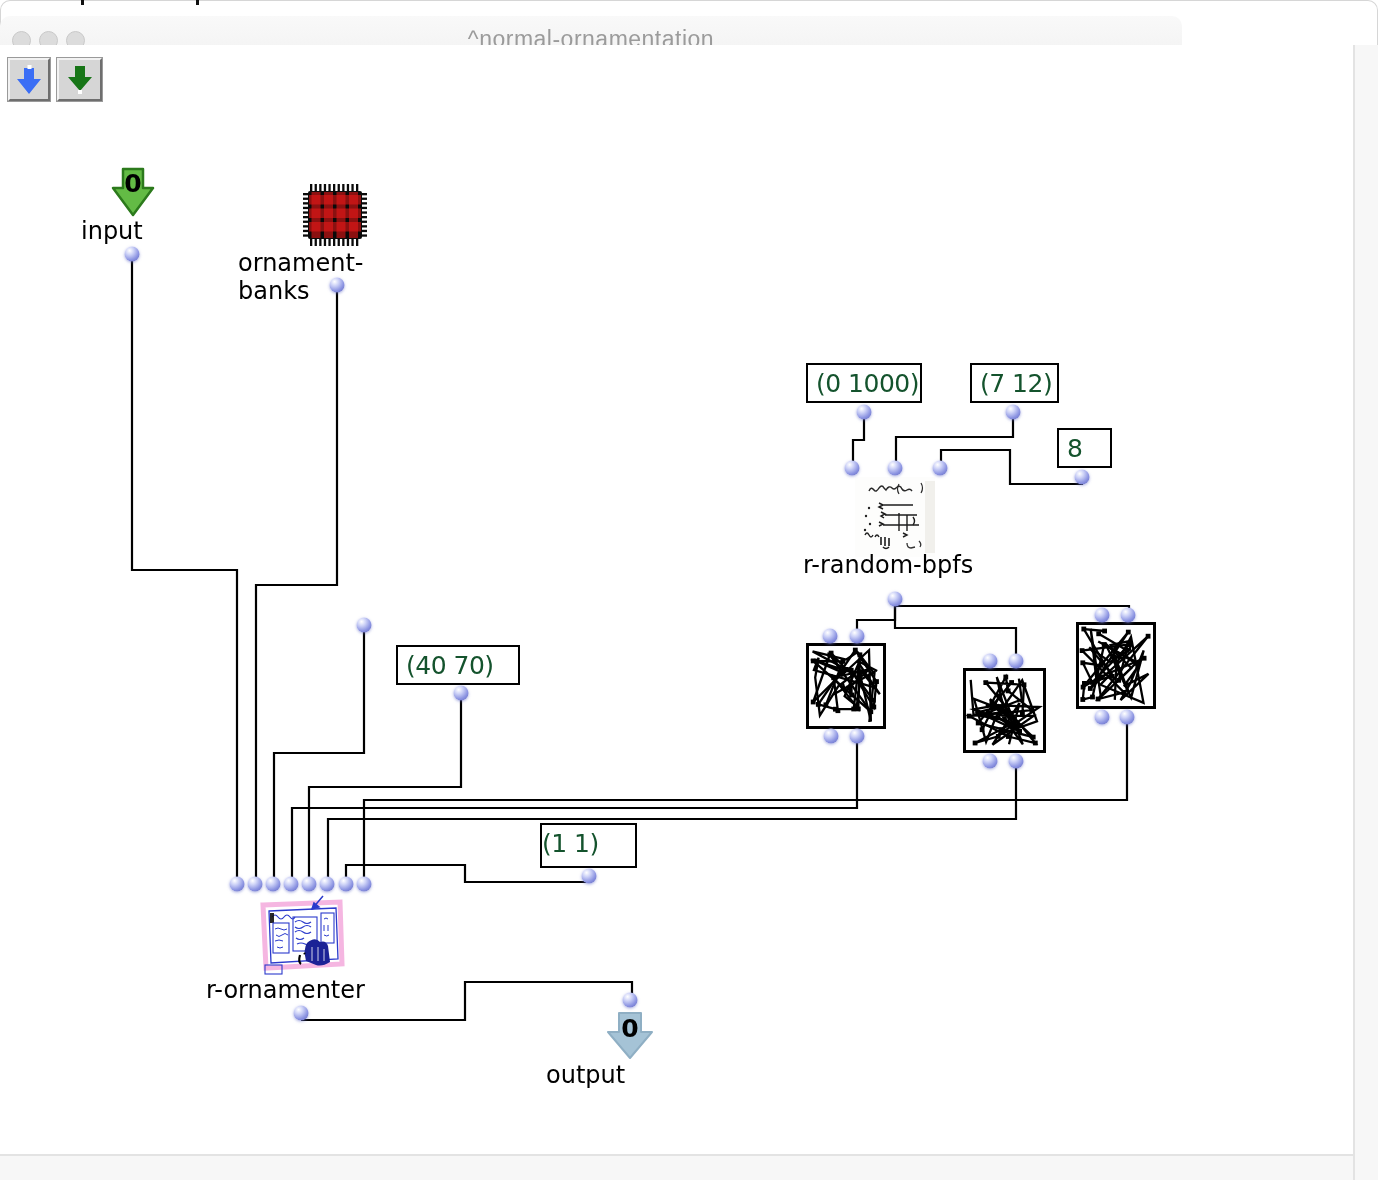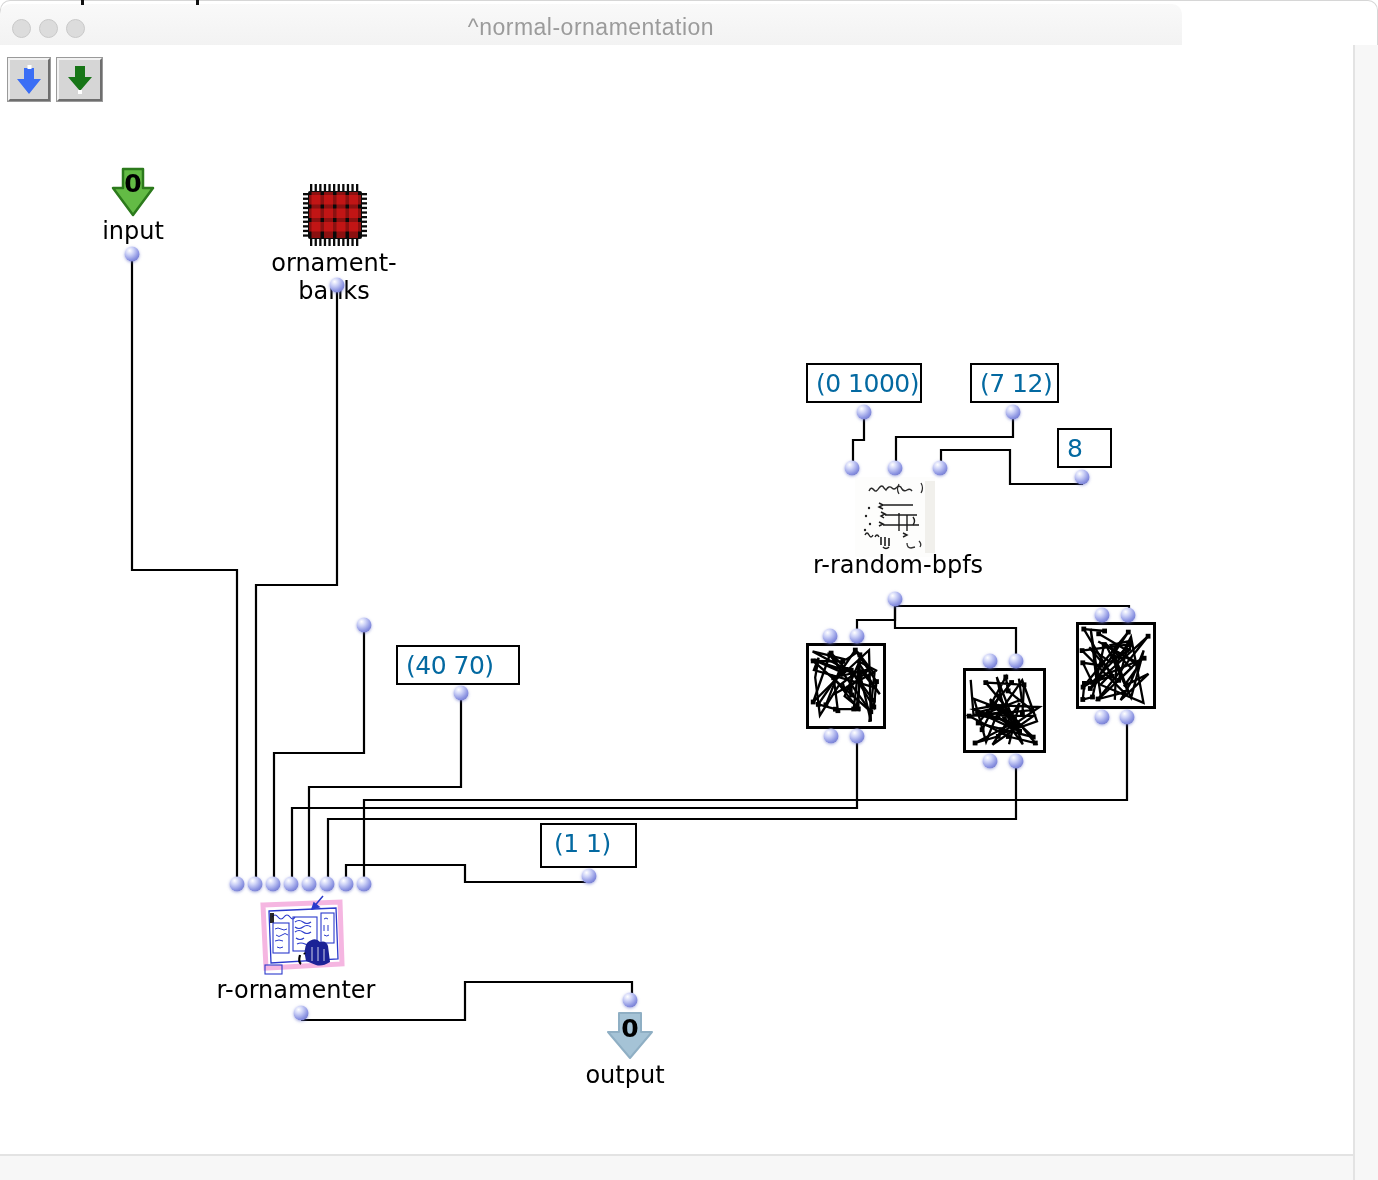--- a/index.html
+++ b/index.html
@@ -1,20 +1,20 @@
 <!DOCTYPE html>
 <html><head>
 <meta charset="utf-8">
 <style>
   html,body{margin:0;padding:0;background:#fff;}
   #window{position:relative;width:1378px;height:1180px;background:#fff;overflow:hidden;
           border-radius:10px 10px 0 0;font-family:"DejaVu Sans",sans-serif;
           box-shadow:inset 0 0 0 1px #d6d6d6;}
   
-  .titlebar{position:absolute;left:0;top:4px;width:1182px;height:45px;
+  .titlebar{position:absolute;left:0;top:16px;width:1182px;height:45px;
             background:linear-gradient(#f9f9f9,#f2f2f2);
             border-bottom:1px solid #d9d9d9;border-radius:10px 10px 0 0;}
   .tl-circle{position:absolute;top:15px;width:19px;height:19px;border-radius:50%;
              background:#dcdcdc;border:1px solid #c9c9c9;box-sizing:border-box;}
   .wtitle{position:absolute;left:0;top:0;width:100%;height:45px;line-height:47px;
           text-align:center;font-family:"Liberation Sans",sans-serif;font-size:23px;
           letter-spacing:.5px;color:#9b9b9b;}
   .artifact{position:absolute;top:0;width:3px;height:5px;background:#111;}
   
   #canvas{position:absolute;left:0;top:45px;width:1353px;height:1109px;background:#fff;}
@@ -25,23 +25,23 @@
   
   .btn3d{position:absolute;background:#d6d6d6;border:2px solid;
          border-color:#f2f2f2 #6e6e6e #6e6e6e #f2f2f2;outline:1px solid #9a9a9a;
          display:flex;align-items:center;justify-content:center;box-sizing:border-box;}
   
   svg.wires{position:absolute;left:0;top:0;z-index:1;}
   svg.wires polyline{fill:none;stroke:#000;stroke-width:2.2px;}
   
   .node,.vbox,.nodelabel,.badge{position:absolute;z-index:2;}
   .vbox{background:#fff;border:2.5px solid #000;box-sizing:border-box;
-        font-size:25px;letter-spacing:-0.5px;color:#0369a1;padding:4px 0 0 8px;
+        font-size:25px;letter-spacing:-0.5px;color:#14532d;padding:4px 0 0 8px;
         white-space:pre;}
-  .nodelabel{font-size:24px;color:#000;text-align:center;}
+  .nodelabel{font-size:24px;color:#000;text-align:left;}
   .badge{font-size:25px;font-weight:bold;color:#000;text-align:center;z-index:3;}
   .bpfbox{position:absolute;z-index:2;background:#fff;border:3px solid #000;
           box-sizing:border-box;}
   .bpfbox svg{width:100%;height:100%;display:block;}
   .ball{position:absolute;z-index:3;width:15px;height:15px;border-radius:50%;
         transform:translate(-50%,-50%);
         background:radial-gradient(circle at 34% 28%,#ffffff 0%,#cdd2f7 28%,#8d95e2 62%,#5b62bd 100%);
         box-shadow:0 1px 3px rgba(100,110,200,.55);}
   .sketch{position:absolute;z-index:2;}
 </style>
@@ -163,21 +163,21 @@
       <rect x="46" y="11" width="9" height="9.5" fill="#c21515"></rect>
       <rect x="46" y="24.5" width="9" height="9.5" fill="#c21515"></rect>
       <rect x="46" y="38" width="9" height="9.5" fill="#c21515"></rect>
     </svg>
   <div class="nodelabel" style="left:238px;top:249px;width:192px">ornament-banks</div>
 
   <div class="vbox" style="left:806px;top:363px;width:116px;height:40px">(0 1000)</div>
   <div class="vbox" style="left:970px;top:363px;width:89px;height:40px">(7 12)</div>
   <div class="vbox" style="left:1057px;top:428px;width:55px;height:40px">8</div>
   <div class="vbox" style="left:396px;top:645px;width:124px;height:40px">(40 70)</div>
-  <div class="vbox" style="left:540px;top:823px;width:97px;height:45px;padding-left:12px">(1 1)</div>
+  <div class="vbox" style="left:540px;top:823px;width:97px;height:45px;padding-left:0">(1 1)</div>
 
   <svg class="sketch" style="left:855px;top:477px" width="80" height="80" viewBox="0 0 80 80">
     <rect x="0" y="0" width="80" height="80" fill="#fdfdfc"></rect>
     <rect x="70" y="4" width="10" height="72" fill="#f1f0ec"></rect>
     <path d="M14 14 q2 -5 5 -1 q2 3 5 -2 q3 -4 5 0 l2 2 q3 -5 6 -2 q2 2 4 0 q4 -4 6 1 q2 3 5 1 q3 -2 5 1" stroke="#2a2a2a" stroke-width="1.4" fill="none"></path>
     <path d="M44 7 q-3 5 0 10 M66 6 q3 5 0 10" stroke="#2a2a2a" stroke-width="1.2" fill="none"></path>
     <path d="M24 26 l4 2 -4 2 4 2 M28 28 H58 M26 35 l4 2 -4 2 3 2 M30 38 H62 M24 45 l4 2 -4 2 M28 48 H64" stroke="#1d1d1d" stroke-width="1.5" fill="none"></path>
     <circle cx="14" cy="31" r="1.2" fill="#222"></circle>
       <circle cx="11" cy="39" r="1.2" fill="#222"></circle>
     <circle cx="15" cy="47" r="1.2" fill="#222"></circle>
@@ -306,21 +306,21 @@
     <path d="M66 1 L55 14 M55 14 l7 -2 -5 -4 Z" stroke="#2b3acc" stroke-width="1.5" fill="#2b3acc"></path>
     <path d="M43 60 q-2 7 1 9 M47 58 l1 1" stroke="#000" stroke-width="2.2" fill="none"></path>
     <rect x="8" y="70" width="17" height="9" stroke="#2b3acc" stroke-width="1.1" fill="none"></rect>
   </svg>
   <div class="nodelabel" style="left:206px;top:976px;width:180px">r-ornamenter</div>
 
   <svg class="node" style="left:606px;top:1011px" width="48" height="50" viewBox="0 0 48 50">
     <polygon points="13,2 35,2 35,21 46,21 24,47 2,21 13,21" fill="#a5c3d6" stroke="#8fafc4" stroke-width="2" stroke-linejoin="round"></polygon>
   </svg>
   <div class="badge" style="left:617px;top:1014px;width:26px">0</div>
-  <div class="nodelabel" style="left:573px;top:1061px;width:104px">output</div>
+  <div class="nodelabel" style="left:546px;top:1061px;width:104px">output</div>
 
 <div class="ball" style="left: 132px; top: 254px;"></div>
     <div class="ball" style="left: 337px; top: 285px;"></div>
     <div class="ball" style="left: 864px; top: 412px;"></div>
     <div class="ball" style="left: 1013px; top: 412px;"></div>
     <div class="ball" style="left: 1082px; top: 477px;"></div>
     <div class="ball" style="left: 895px; top: 599px;"></div>
     <div class="ball" style="left: 831px; top: 736px;"></div>
     <div class="ball" style="left: 857px; top: 736px;"></div>
     <div class="ball" style="left: 990px; top: 761px;"></div>

